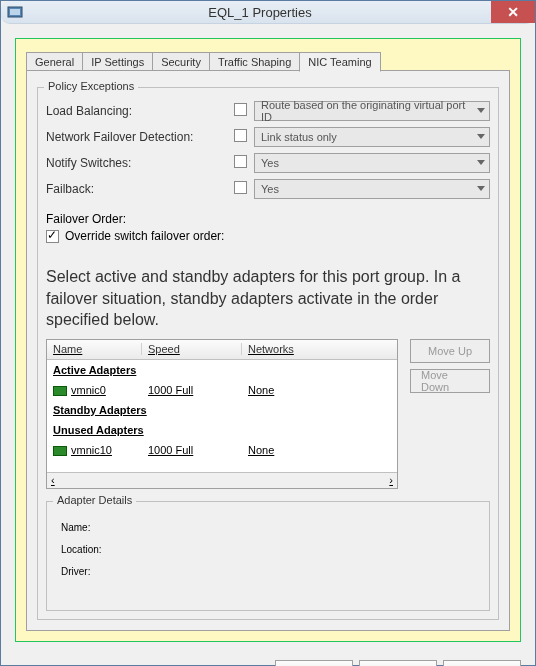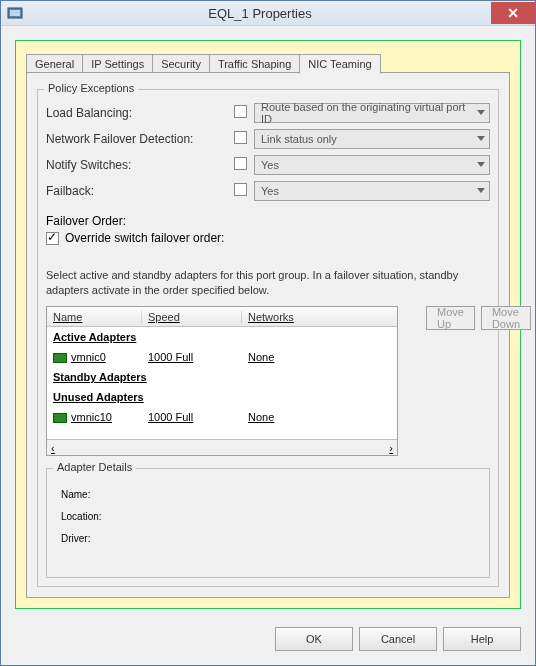--- a/index.html
+++ b/index.html
@@ -9,20 +9,21 @@
     font-size: 12px;
     background:#fff;
     width:536px; height:666px;
     color:#000;
   }
   .window { width:536px; height:666px; border:1px solid #5a7ca0; display:flex; flex-direction:column; background:#f0f0f0;}
   .titlebar {
     height:28px; background:linear-gradient(#e8eef5,#d9e3ee);
     display:flex; align-items:center; padding:0 0 0 6px;
     border-bottom:1px solid #c7d3e0;
+    border-radius:9px;
   }
   .titlebar .icon { width:16px; height:16px; margin-right:6px; }
   .titlebar .title { flex:1; text-align:center; font-size:13px; color:#333; padding-right:0;}
   .titlebar .closebox {
     width:44px; height:22px; background:#c75050; color:#fff;
     display:flex; align-items:center; justify-content:center;
     font-size:14px; font-weight:bold; margin-right:0;
   }
   .client { flex:1; padding:14px 14px 8px 14px; display:flex; flex-direction:column;}
   .panel { flex:1; border:1px solid #22c55e; background:#fef9c3; padding:10px 10px 10px 10px; position:relative; display:flex; flex-direction:column;}
@@ -58,21 +59,21 @@
     width:100%; height:20px; border:1px solid #a0a0a0;
     background:#e8e8e8; color:#555;
     display:flex; align-items:center; padding:0 18px 0 6px;
     position:relative; font-size:11px;
   }
   .select::after {
     content:""; position:absolute; right:4px; top:6px;
     border-left:4px solid transparent; border-right:4px solid transparent;
     border-top:5px solid #666;
   }
-  .help-text { font-size:11px; color:#333; margin:20px 0 8px 0; line-height:1.35;}
+  .help-text { font-size:16px; color:#333; margin:20px 0 8px 0; line-height:1.35;}
   
   .list-wrap { display:flex; }
   .list {
     flex:1; border:1px solid #a0a0a0; background:#fff;
     height:150px; display:flex; flex-direction:column;text-decoration:underline;
   }
   .list-head {
     display:flex; background:linear-gradient(#fcfcfc,#eaeaea);
     border-bottom:1px solid #c0c0c0; height:20px; align-items:center;
     font-size:11px; color:#333;
@@ -85,21 +86,21 @@
   .lrow .c1{ width:95px; padding-left:6px; display:flex; align-items:flex-end; gap:4px;}
   .lrow .c2{ width:100px; padding-left:6px;}
   .lrow .c3{ flex:1; padding-left:6px;}
   .cat{ font-weight:bold; padding-left:6px; height:20px; display:flex; align-items:center;}
   .nic-icon{ width:14px; height:10px; background:#2a8a2a; border:1px solid #0a5a0a; display:inline-block;}
   .list-scroll{
     height:16px; border-top:1px solid #c0c0c0;
     display:flex; align-items:center; justify-content:space-between;
     background:#f0f0f0; font-size:11px; padding:0 4px;
   }
-  .side-btns{ width:92px; padding-left:28px; display:flex; flex-direction:row; gap:6px;}
+  .side-btns{ width:92px; padding-left:12px; display:flex; flex-direction:column; gap:6px;}
   .btn {
     height:24px; border:1px solid #a0a0a0; background:linear-gradient(#fcfcfc,#e3e3e3);
     display:flex; align-items:center; justify-content:center;
     font-size:11px; color:#333; padding:0 10px;
   }
   .btn.disabled{ color:#9a9a9a; background:#eee;}
   .details .drow{ display:flex; height:22px; align-items:flex-start; padding-left:6px; font-size:10px;}
   .details .drow .dlbl{ width:70px;}
   .footer{
     display:flex; justify-content:flex-end; gap:6px;

